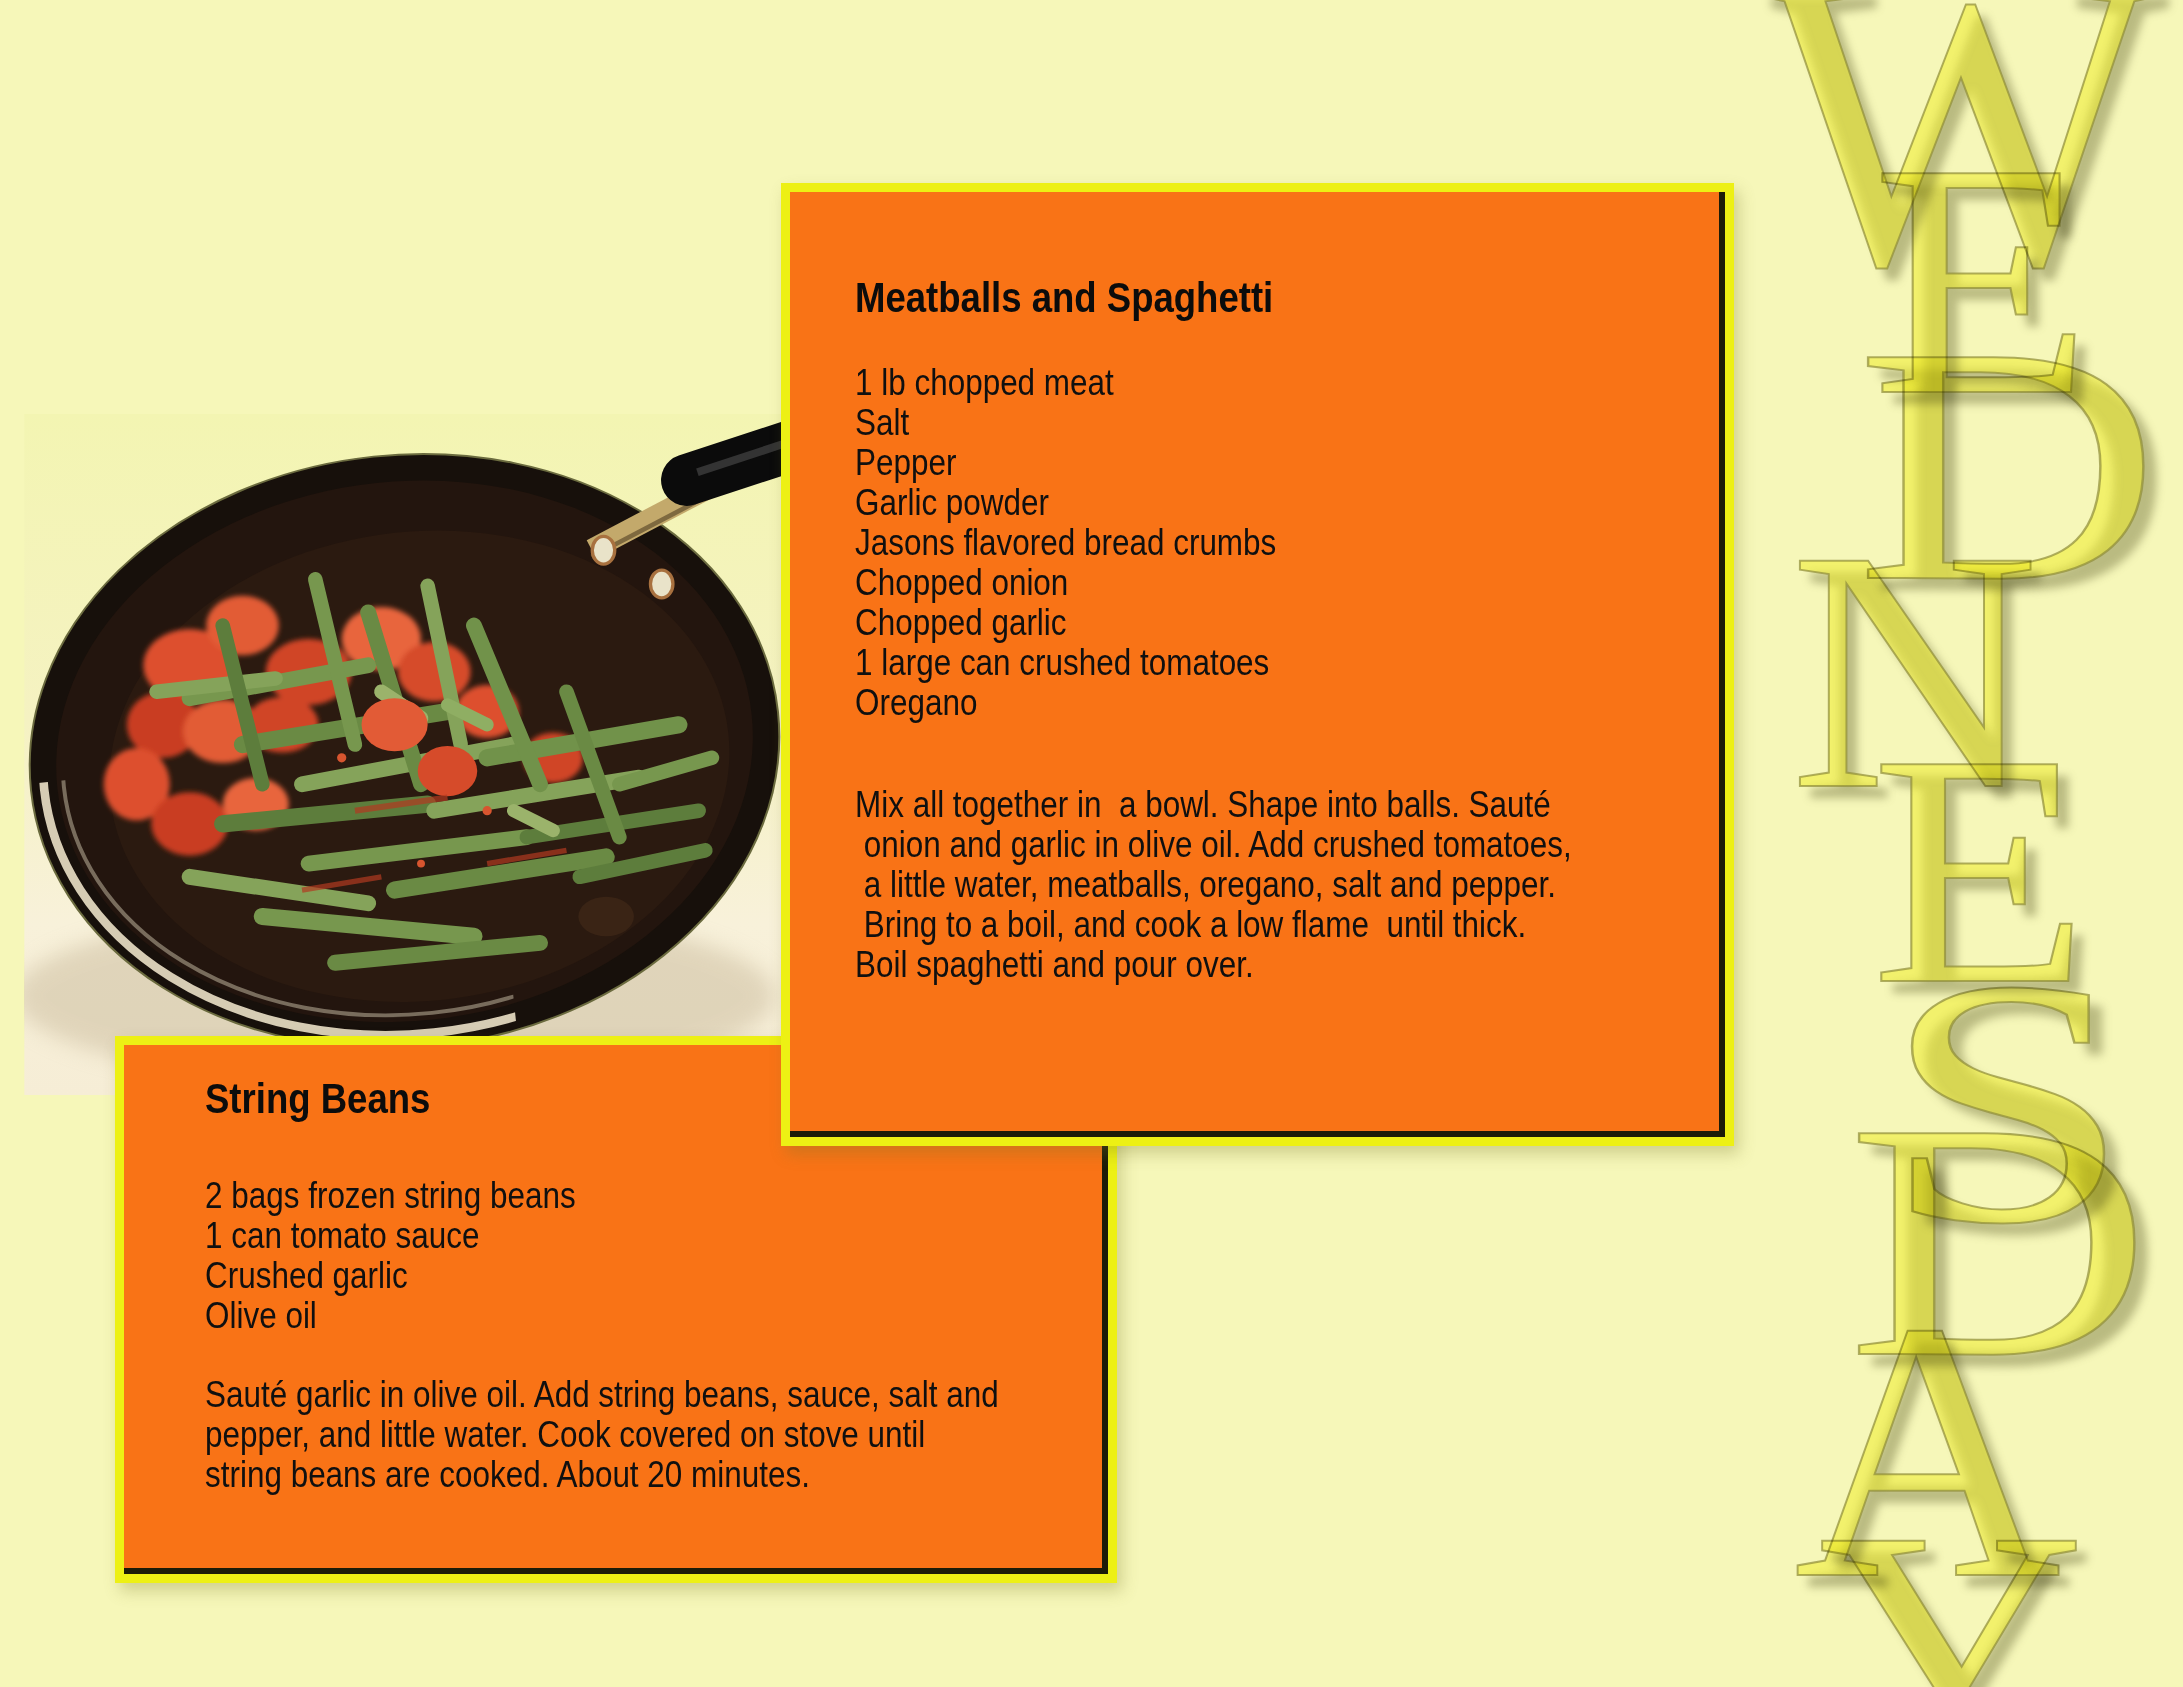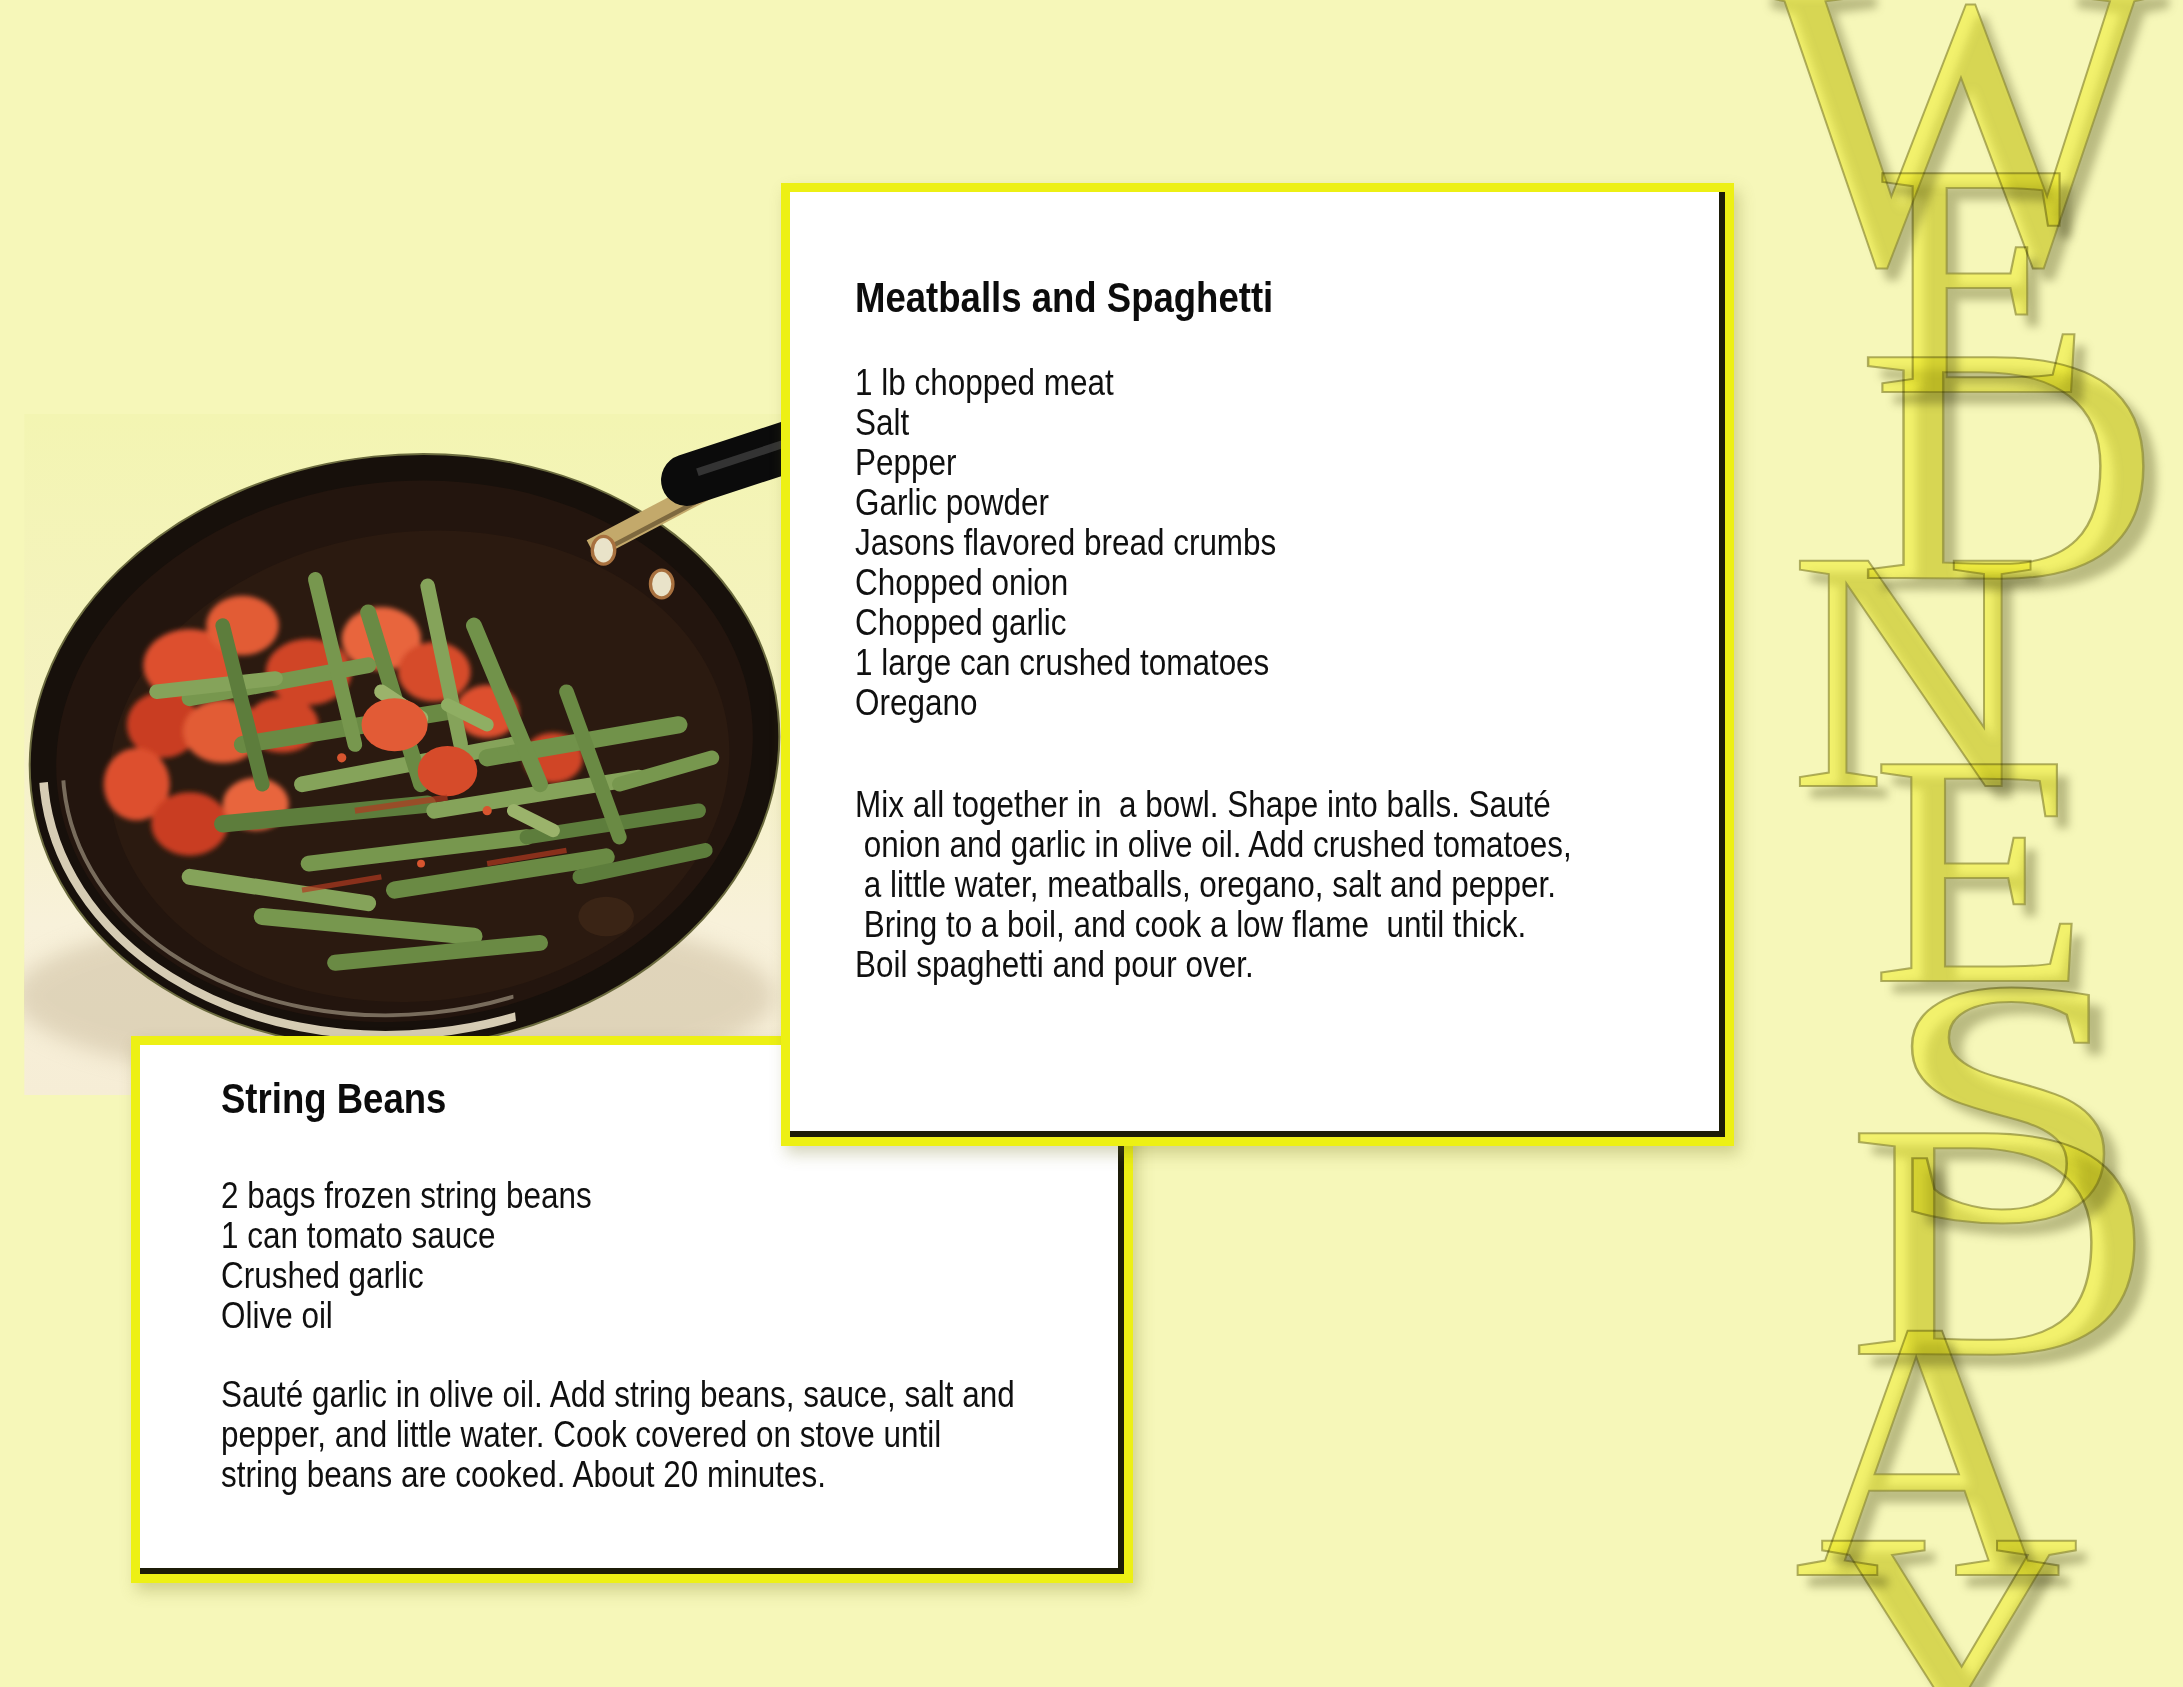--- a/index.html
+++ b/index.html
@@ -3,26 +3,26 @@
 <meta charset="utf-8">
 <style>
   html,body{margin:0;padding:0;background:#e8e8e8;}
   #canvas{
     position:relative;width:2183px;height:1687px;overflow:hidden;
     background:#f6f7b9;
     font-family:"Liberation Sans",sans-serif;
   }
   
   .card{
-    position:absolute;background:#ffffff;
+    position:absolute;background:#f97316;
     border:9.3px solid #edf014;
     box-shadow:inset -6px -6px 0 0 #1c1c08, 5.3px 8px 14.6px rgba(120,120,40,0.30);
   }
   #meatballs-card{left:781px;top:183px;width:935px;height:945px;z-index:3;}
-  #stringbeans-card{left:131px;top:1036px;width:984px;height:529px;z-index:2;}
+  #stringbeans-card{left:115px;top:1036px;width:984px;height:529px;z-index:2;}
   .card-title{
     position:absolute;color:#0c0c0c;font-weight:bold;font-size:42px;line-height:42px;
     transform:scaleX(0.87);transform-origin:left top;white-space:pre;
   }
   .text-block{
     position:absolute;color:#101010;font-size:37px;line-height:40px;
     transform:scaleX(0.85);transform-origin:left top;
   }
   .text-block .line{white-space:pre;height:40px;}
   

